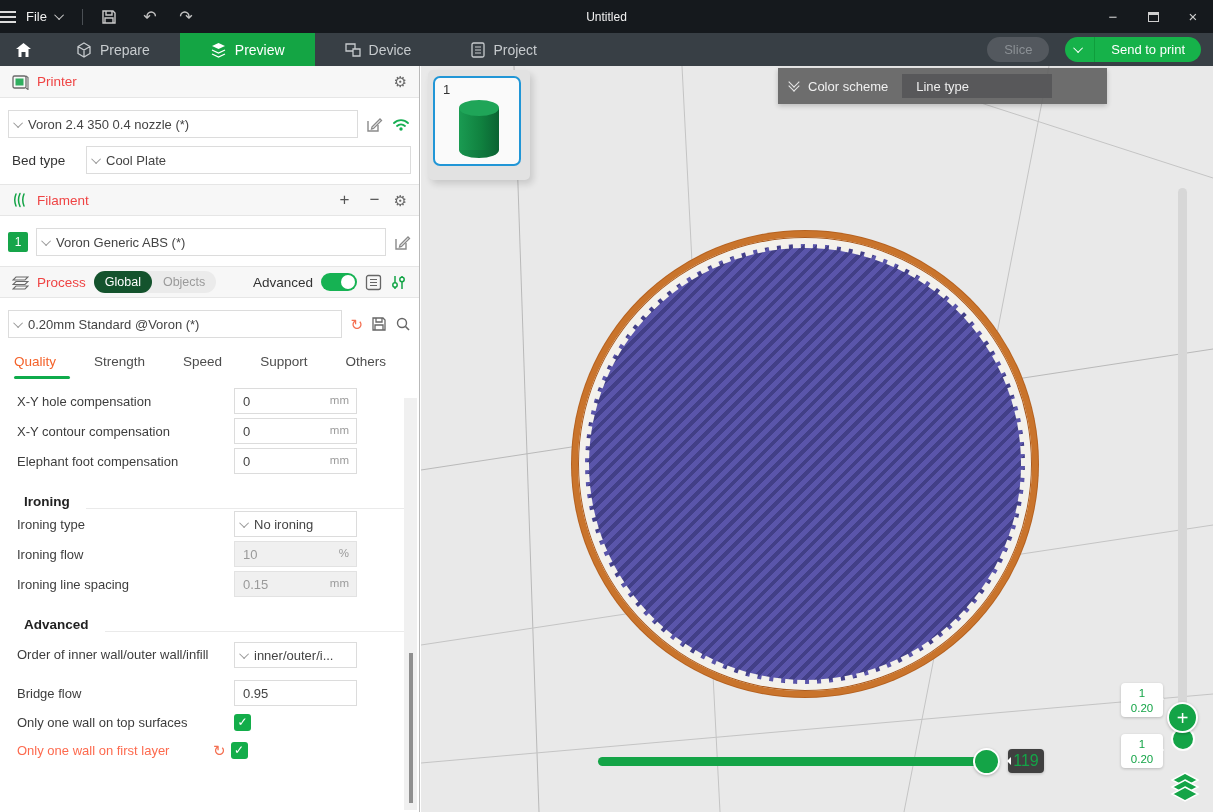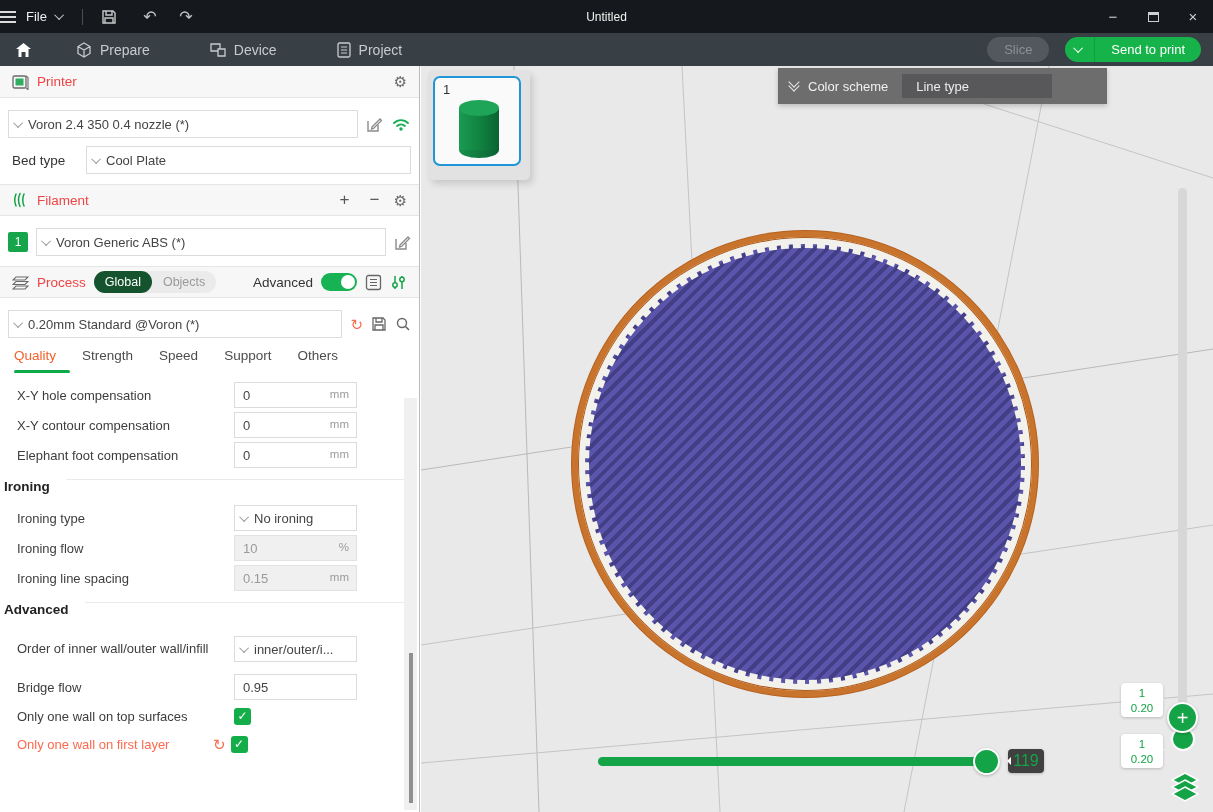--- a/index.html
+++ b/index.html
@@ -59,34 +59,34 @@
   .fil-badge { width:20px; height:20px; background:#16a54a; color:#fff; font-size:12px;
     display:flex; align-items:center; justify-content:center; border-radius:2px; flex:none; }
   .pill { display:flex; align-items:center; background:#ebebeb; border-radius:12px; height:22px; }
   .pill .on { background:#14532d; color:#fff; border-radius:12px; height:22px; padding:0 11px;
     display:flex; align-items:center; font-size:12.5px; cursor:pointer; }
   .pill .off { color:#9a9a9a; padding:0 11px; font-size:12.5px; cursor:pointer; }
   .adv-label { font-size:13.5px; color:#333; }
   .toggle { width:36px; height:18px; background:#16b253; border-radius:10px; position:relative; cursor:pointer; }
   .toggle i { position:absolute; right:2px; top:2px; width:14px; height:14px; background:#fff; border-radius:50%; }
   .reset { color:#f47052; font-size:15px; line-height:1; cursor:pointer; }
-  .ptabs { display:flex; gap:26px; padding:0 14px; height:30px; align-items:flex-start; position:relative; margin-top:2px; }
+  .ptabs { display:flex; gap:38px; padding:0 14px; height:30px; align-items:flex-start; position:relative; margin-top:8px; }
   .ptab { font-size:13.5px; color:#4d4d4d; cursor:pointer; padding-top:4px; }
   .ptab.active { color:#f4622a; }
   .ptab-underline { position:absolute; left:14px; top:26px; width:56px; height:3px; background:#0fab4b; border-radius:2px; }
   .srow { display:flex; align-items:center; padding-left:17px; height:30px; }
   .srow .label { width:217px; font-size:13px; color:#3d3d3d; padding-right:6px; }
   .srow .label.mod { color:#fd6a4e; }
   .ctrl { width:123px; position:relative; }
   .num { width:123px; height:26px; border:1px solid #dcdcdc; background:#fff; font-size:13px;
     color:#444; padding:0 30px 0 8px; font-family:"Liberation Sans",sans-serif; }
   .unit { position:absolute; right:8px; top:6px; font-size:11.5px; color:#9b9b9b; pointer-events:none; }
   .num.dis { background:#f0f0f0; color:#9a9a9a; border-color:#e2e2e2; }
   .sel-sm { width:123px; height:26px; }
-  .ghead { display:flex; align-items:flex-start; gap:16px; padding-left:4px; padding-right:10px;
+  .ghead { display:flex; align-items:flex-end; gap:16px; padding-left:24px; padding-right:10px;
     height:24px; margin-top:9px; }
   .ghead b { font-size:13.5px; color:#222; }
   .hline { flex:1; height:1px; background:#eaeaea; }
   .srow2 { height:46px; }
   .srow2 .label { line-height:1.25; }
   .cbx { width:17px; height:17px; background:#13ad4a; border-radius:3px; color:#fff; font-size:12px;
     display:flex; align-items:center; justify-content:center; cursor:pointer; }
   .cbrow { height:28px; }
   .sb-scroll { position:absolute; right:2px; top:332px; bottom:2px; width:13px; background:#f0f0f0; }
   .sb-thumb { position:absolute; left:5px; top:255px; width:4px; height:150px; background:#8f8f8f; }
@@ -192,20 +192,27 @@
     <svg width="17" height="16" viewBox="0 0 17 16">
         <path d="M8.5 1 L16 7 H13.5 V15 H10.5 V10 H6.5 V15 H3.5 V7 H1 Z" fill="#fff"></path>
       </svg>
   </div>
   <div class="mtab">
     <svg width="16" height="16" viewBox="0 0 16 16">
         <path d="M8 1 L14 4.5 V11.5 L8 15 L2 11.5 V4.5 Z M2 4.5 L8 8 L14 4.5 M8 8 V15" fill="none" stroke="#c7cbce" stroke-width="1.3"></path>
       </svg>
     <span>Prepare</span>
   </div>
+  <div class="mtab active">
+    <svg width="17" height="16" viewBox="0 0 17 16">
+        <path d="M8.5 1 L15 4 L8.5 7 L2 4 Z" fill="#fff"></path>
+        <path d="M2 8 L8.5 11 L15 8 M2 12 L8.5 15 L15 12" fill="none" stroke="#fff" stroke-width="1.3"></path>
+      </svg>
+    <span>Preview</span>
+  </div>
   <div class="mtab">
     <svg width="16" height="16" viewBox="0 0 16 16">
         <path d="M1 2 h9 v7 h-9 Z" fill="none" stroke="#c7cbce" stroke-width="1.3"></path>
         <path d="M8 7 h7 v7 h-7 Z" fill="#383f45" stroke="#c7cbce" stroke-width="1.3"></path>
       </svg>
     <span>Device</span>
   </div>
   <div class="mtab">
     <svg width="14" height="16" viewBox="0 0 14 16">
         <rect x="1" y="1" width="12" height="14" rx="1.5" fill="none" stroke="#c7cbce" stroke-width="1.3"></rect>

